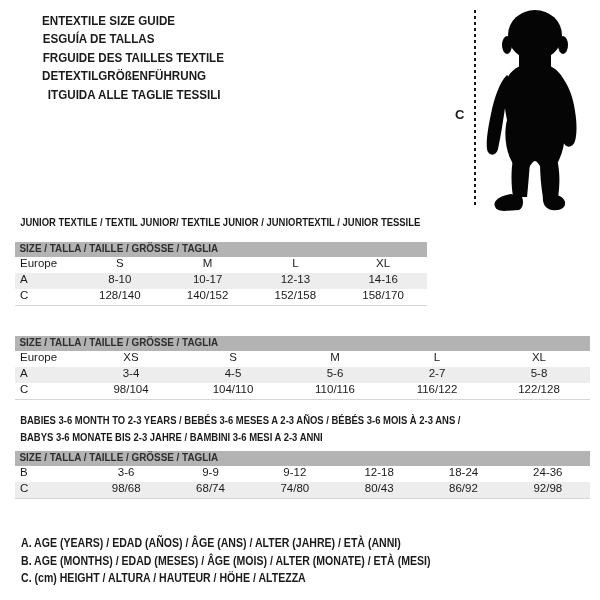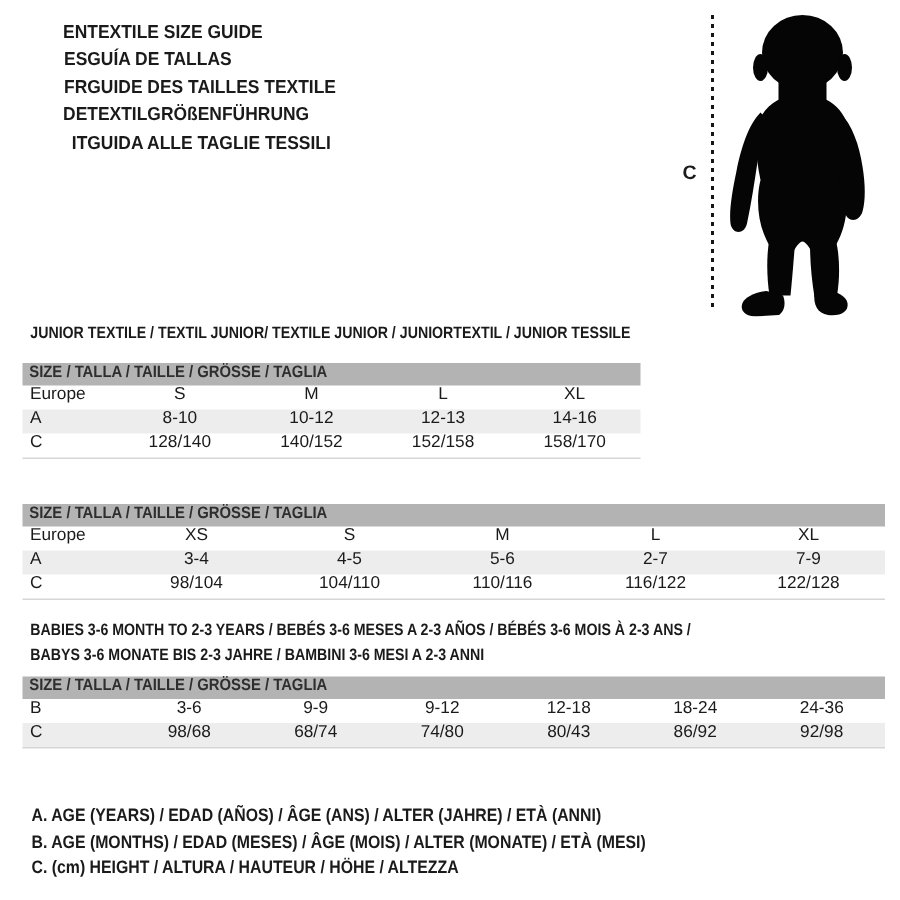--- a/index.html
+++ b/index.html
@@ -115,21 +115,21 @@
   <div class="trow">
         <div class="tlabel">Europe</div>
         <div class="tcell">S</div>
         <div class="tcell">M</div>
         <div class="tcell">L</div>
         <div class="tcell">XL</div>
       </div>
       <div class="trow shaded">
         <div class="tlabel">A</div>
         <div class="tcell">8-10</div>
-        <div class="tcell">10-12</div>
+        <div class="tcell">10-17</div>
         <div class="tcell">12-13</div>
         <div class="tcell">14-16</div>
       </div>
       <div class="trow">
         <div class="tlabel">C</div>
         <div class="tcell">128/140</div>
         <div class="tcell">140/152</div>
         <div class="tcell">152/158</div>
         <div class="tcell">158/170</div>
       </div>
@@ -148,21 +148,21 @@
         <div class="tcell">M</div>
         <div class="tcell">L</div>
         <div class="tcell">XL</div>
       </div>
       <div class="trow shaded">
         <div class="tlabel">A</div>
         <div class="tcell">3-4</div>
         <div class="tcell">4-5</div>
         <div class="tcell">5-6</div>
         <div class="tcell">2-7</div>
-        <div class="tcell">7-9</div>
+        <div class="tcell">5-8</div>
       </div>
       <div class="trow">
         <div class="tlabel">C</div>
         <div class="tcell">98/104</div>
         <div class="tcell">104/110</div>
         <div class="tcell">110/116</div>
         <div class="tcell">116/122</div>
         <div class="tcell">122/128</div>
       </div>
     </div>

